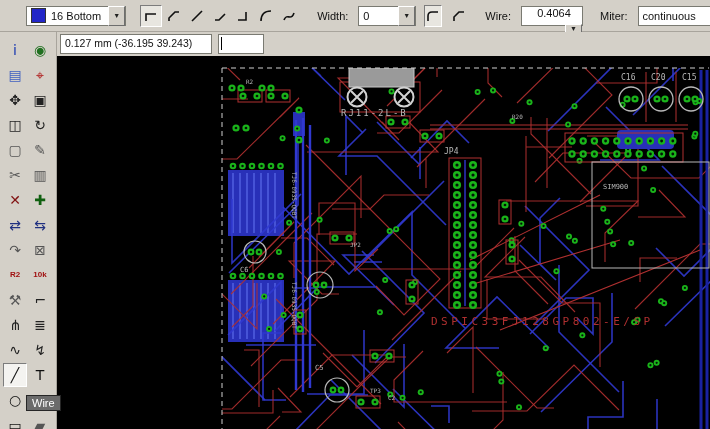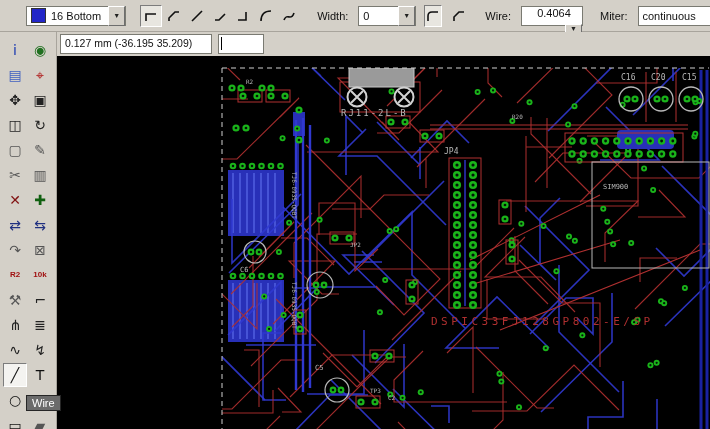--- a/index.html
+++ b/index.html
@@ -119,21 +119,21 @@
     </div>
 
     <span class="lbl">Miter:</span>
     <div class="combo" style="min-width:108px;">
       <span class="ctext">continuous</span>
       <span class="combo-arrow" style="margin-left:auto;">▼</span>
     </div>
   </div>
 
   <div id="cmdbar">
-    <div class="coords">0.127 mm (-36.195 35.209)</div>
+    <div class="coords">0.127 mm (-36.195 39.243)</div>
     <div class="cmdinput">
       <span class="caret"></span>
     </div>
   </div>
 
   <div id="sidebar">
     <div id="toolgrid">
         <div class="tool">
           <span style="color: rgb(24, 56, 176);">i</span>
         </div>

